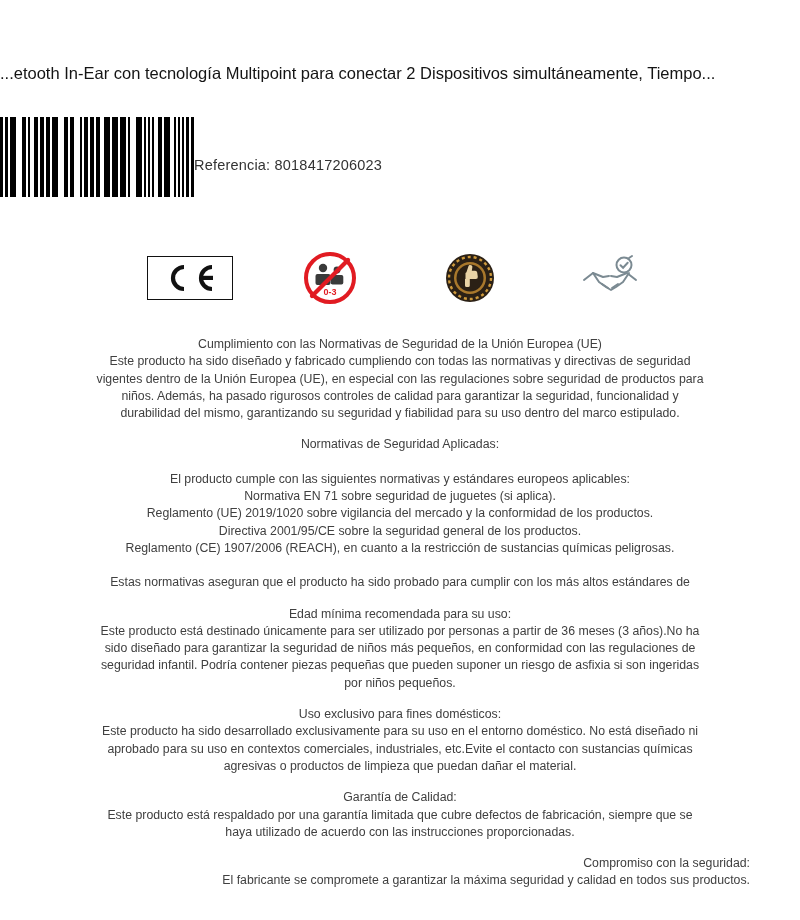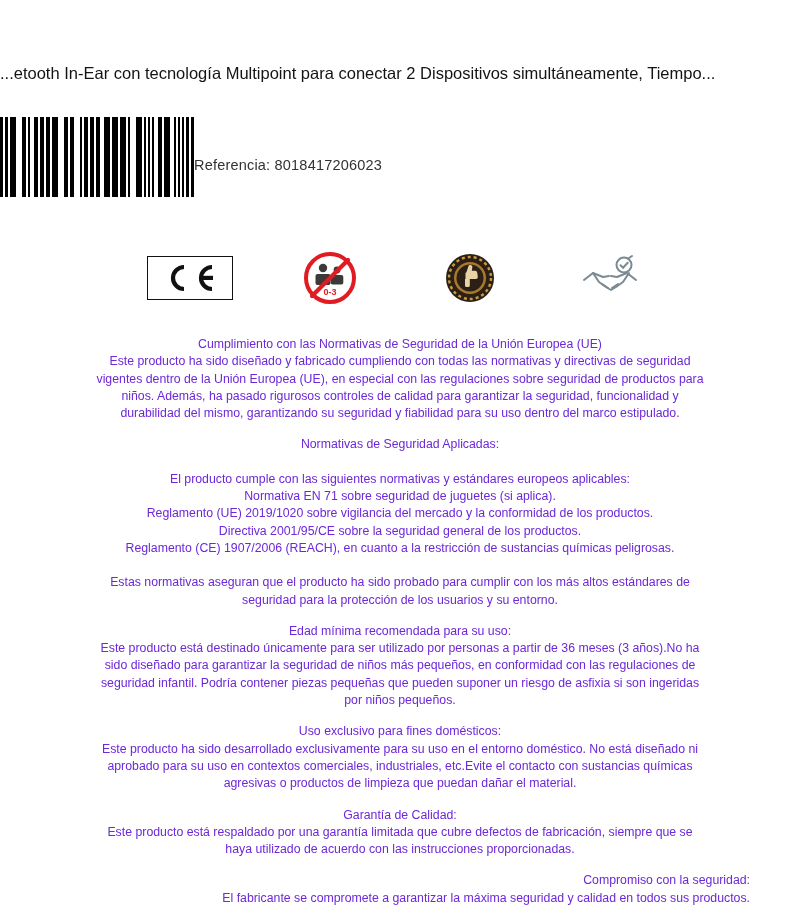--- a/index.html
+++ b/index.html
@@ -107,21 +107,21 @@
 
   
   .legal {
     position: absolute;
     top: 336px;
     left: 50px;
     width: 700px;
     text-align: center;
     font-size: 12.3px;
     line-height: 17.3px;
-    color: #6d28d9;
+    color: #404040;
   }
   .legal .block { margin: 0 0 14px 0; }
   .legal .block:last-child { margin-bottom: 0; text-align: right; }
   .legal .line { display: block; }
   .legal .heading { display: block; }
   .legal .spacer-line { display: block; height: 17px; }
 </style>
 </head>
 <body>
 
@@ -267,21 +267,20 @@
       <div class="block">
         <span class="heading">Normativas de Seguridad Aplicadas:</span>
         <span class="spacer-line"></span>
         <span class="line">El producto cumple con las siguientes normativas y estándares europeos aplicables:</span>
         <span class="line">Normativa EN 71 sobre seguridad de juguetes (si aplica).</span>
         <span class="line">Reglamento (UE) 2019/1020 sobre vigilancia del mercado y la conformidad de los productos.</span>
         <span class="line">Directiva 2001/95/CE sobre la seguridad general de los productos.</span>
         <span class="line">Reglamento (CE) 1907/2006 (REACH), en cuanto a la restricción de sustancias químicas peligrosas.</span>
         <span class="spacer-line"></span>
         <span class="line">Estas normativas aseguran que el producto ha sido probado para cumplir con los más altos estándares de</span>
-        <span class="line">seguridad para la protección de los usuarios y su entorno.</span>
       </div>
       <div class="block">
         <span class="heading">Edad mínima recomendada para su uso:</span>
         <span class="line">Este producto está destinado únicamente para ser utilizado por personas a partir de 36 meses (3 años).No ha</span>
         <span class="line">sido diseñado para garantizar la seguridad de niños más pequeños, en conformidad con las regulaciones de</span>
         <span class="line">seguridad infantil. Podría contener piezas pequeñas que pueden suponer un riesgo de asfixia si son ingeridas</span>
         <span class="line">por niños pequeños.</span>
       </div>
       <div class="block">
         <span class="heading">Uso exclusivo para fines domésticos:</span>

